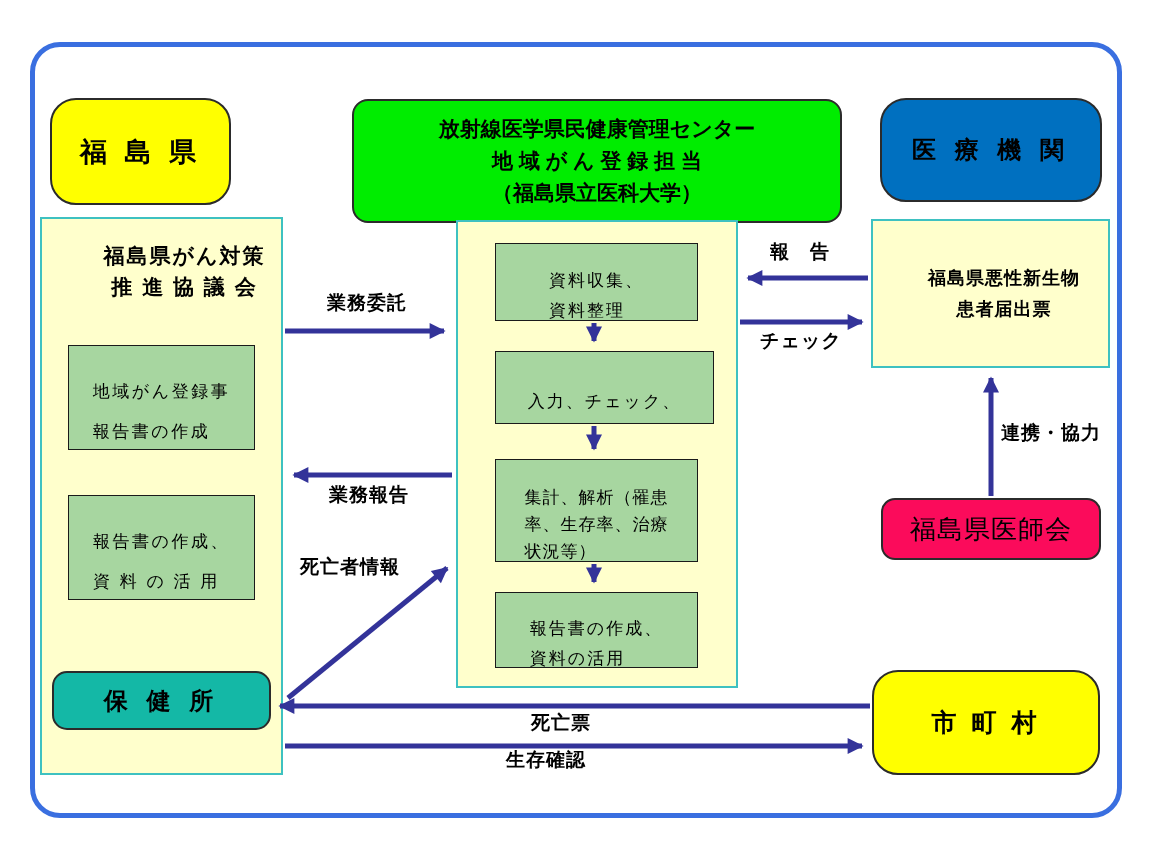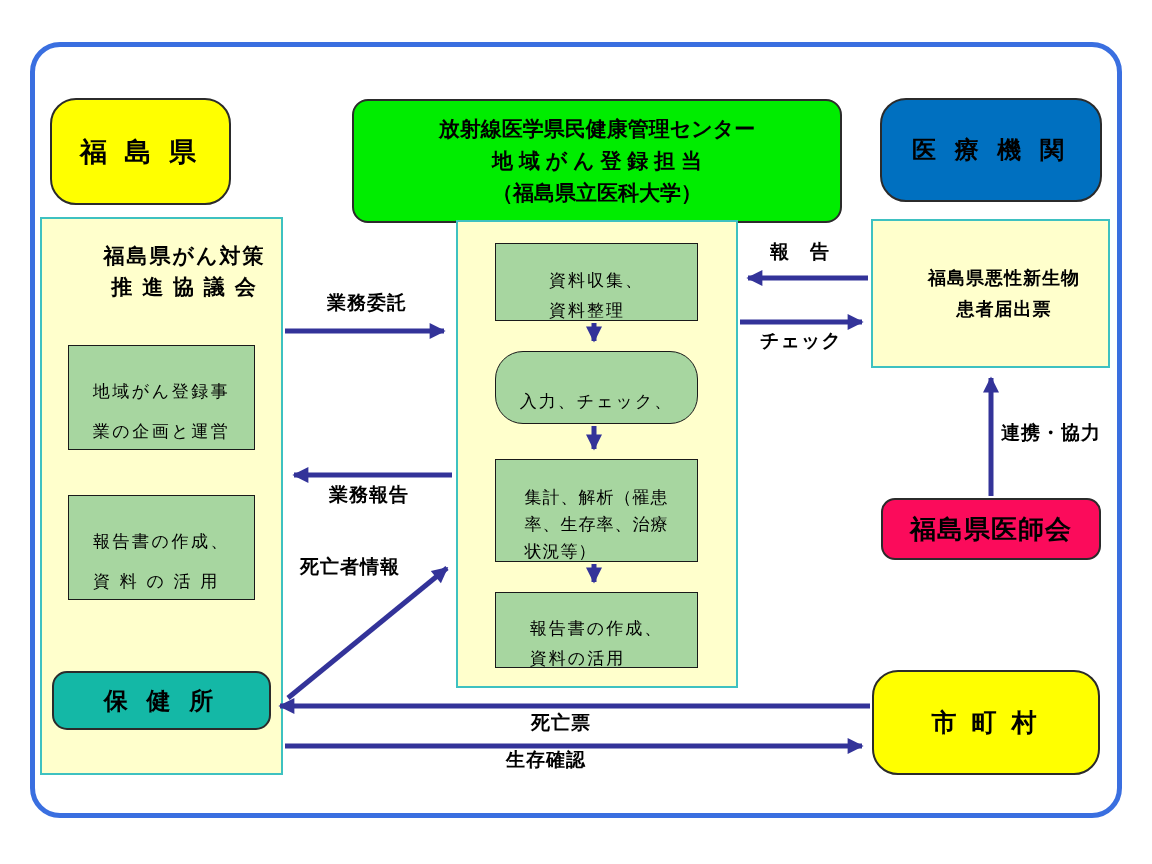--- a/index.html
+++ b/index.html
@@ -29,31 +29,31 @@
   #council-title{position:absolute;left:40px;top:240px;width:243px;text-align:center;
     font-size:21px;font-weight:bold;line-height:31px;letter-spacing:2px;margin-left:23px;}
   #node-council-task-planning{left:68px;top:345px;width:187px;height:105px;}
   #node-council-task-report{left:68px;top:495px;width:187px;height:105px;}
   #node-council-task-planning .txt,#node-council-task-report .txt{line-height:40px;letter-spacing:2.5px;}
   #node-health-center{left:52px;top:671px;width:219px;height:59px;background:#14b8a6;border-radius:15px;
     font-size:24px;font-weight:bold;letter-spacing:6px;}
 
   #container-registry-process{left:456px;top:220px;width:282px;height:468px;}
   #process-collect{left:495px;top:243px;width:203px;height:78px;}
-  #process-input{left:495px;top:351px;width:203px;height:73px;border-radius:28px;}
+  #process-input{left:495px;top:351px;width:219px;height:73px;}
   #process-analyze{left:495px;top:459px;width:203px;height:103px;}
   #process-report{left:495px;top:592px;width:203px;height:76px;}
   #process-analyze .txt{line-height:27px;letter-spacing:1px;}
 
   #container-notification-form{left:871px;top:219px;width:239px;height:149px;
     display:flex;align-items:center;justify-content:center;}
   #container-notification-form .txt{text-align:center;font-size:18px;font-weight:600;line-height:31px;letter-spacing:1px;}
 
   #node-medical-association{left:881px;top:498px;width:220px;height:62px;background:#FB0B5B;border-radius:14px;
-    font-size:26px;font-weight:bold;letter-spacing:1px;}
+    font-size:26px;font-weight:normal;letter-spacing:1px;}
   #node-municipalities{left:872px;top:670px;width:228px;height:105px;background:#FFFF00;border-radius:26px;
     font-size:25px;font-weight:bold;letter-spacing:4px;}
 
   
   #arrow-layer{position:absolute;left:0;top:0;width:1152px;height:864px;pointer-events:none;z-index:5;}
   .arr{stroke:#333399;stroke-width:5;fill:none;}
 
   
   .arrow-label{position:absolute;transform:translate(-50%,-50%);white-space:nowrap;
     font-size:19px;font-weight:600;letter-spacing:1px;z-index:6;}
@@ -88,21 +88,21 @@
   </div>
 
   <div class="container-box" id="container-cancer-council"></div>
   <div id="council-title">
     <div>福島県がん対策</div>
     <div>推 進 協 議 会</div>
   </div>
   <div class="green-inner" id="node-council-task-planning">
     <div class="txt">
       <div>地域がん登録事</div>
-      <div>業の企画と運営</div>
+      <div>報告書の作成</div>
     </div>
   </div>
   <div class="green-inner" id="node-council-task-report">
     <div class="txt">
       <div>報告書の作成、</div>
       <div>資 料 の 活 用</div>
     </div>
   </div>
   <div class="round-box" id="node-health-center">
     <span>保 健 所</span>

